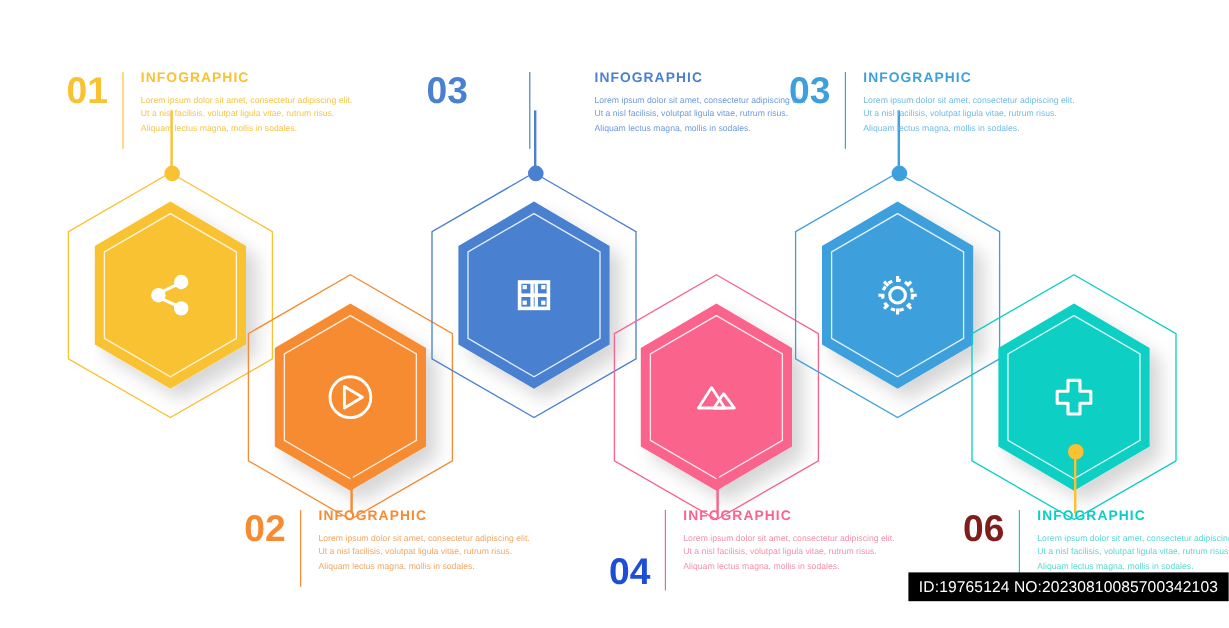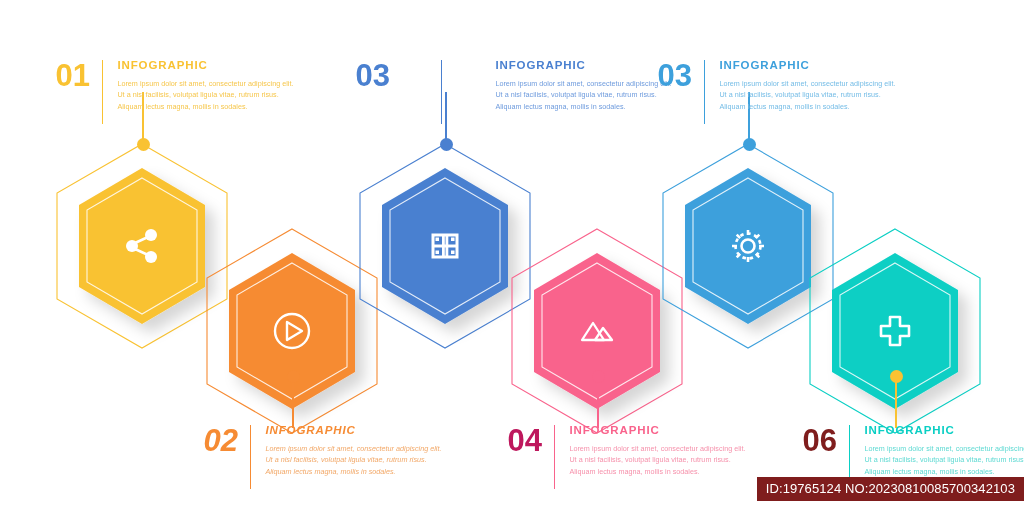--- a/index.html
+++ b/index.html
@@ -57,21 +57,21 @@
     -webkit-text-stroke:1px #b9b9b9;
     font-family:"DejaVu Sans",sans-serif;
   }
   .wm-url{
     font-size:16px;font-style:italic;font-weight:bold;letter-spacing:.4px;
     color:transparent;-webkit-text-stroke:1px #c4c4c4;
     font-family:"Liberation Sans",sans-serif;
   }
   #idbadge{
     position:absolute;right:0px;bottom:22px;
-    background:#7f1d1d;color:#ffffff;
+    background:#000000;color:#ffffff;
     font-size:13px;letter-spacing:.1px;
     padding:4px 9px 5px 9px;
     font-family:"Liberation Sans",sans-serif;
     white-space:nowrap;
   }
 </style>
 </head>
 <body>
 
 <div id="stage">
@@ -125,21 +125,21 @@
       <svg viewBox="0 0 48 48">
         <circle cx="24" cy="24" r="17" fill="none" stroke="#fff" stroke-width="2.4"></circle>
         <path d="M19 15 L34 24 L19 33 Z" fill="none" stroke="#fff" stroke-width="2.4" stroke-linejoin="round"></path>
       </svg>
     </div>
   </div>
   <div class="conn" style="left:292px;top:376px;height:52px;">
     <div class="vline" style="height:52px;background:#F68B33;"></div>
     <div class="dot" style="top:-6px;background:#F68B33;"></div>
   </div>
-  <div class="txtblock num-left" style="left:196px;top:425px;font-style:italic;">
+  <div class="txtblock num-left" style="left:196px;top:425px;">
     <div class="txt-num" style="color:#F68B33;">02</div>
     <div class="txt-rule" style="background:#F68B33;"></div>
     <div class="txt-body">
       <div class="txt-title" style="color:#F68B33;">INFOGRAPHIC</div>
       <div class="txt-para" style="color:#F2A868;">Lorem ipsum dolor sit amet, consectetur adipiscing elit. Ut a nisl facilisis, volutpat ligula vitae, rutrum risus. Aliquam lectus magna, mollis in sodales.</div>
     </div>
   </div>
 
   <div class="hexgroup" style="left:345px;top:140px;">
     <svg viewBox="0 0 200 212">
@@ -194,21 +194,21 @@
         <path d="M9 33 L20 16 L31 33 Z" fill="none" stroke="#fff" stroke-width="2.3" stroke-linejoin="round"></path>
         <path d="M22 33 L30 21 L39 33 Z" fill="none" stroke="#fff" stroke-width="2.3" stroke-linejoin="round"></path>
       </svg>
     </div>
   </div>
   <div class="conn" style="left:597px;top:376px;height:52px;">
     <div class="vline" style="height:52px;background:#F9638C;"></div>
     <div class="dot" style="top:-6px;background:#F9638C;"></div>
   </div>
   <div class="txtblock num-left" style="left:500px;top:425px;">
-    <div class="txt-num" style="color:#be185d;">04</div>
+    <div class="txt-num" style="color:#1d4ed8;margin-top:36px;">04</div>
     <div class="txt-rule" style="background:#F9638C;"></div>
     <div class="txt-body">
       <div class="txt-title" style="color:#F9638C;">INFOGRAPHIC</div>
       <div class="txt-para" style="color:#F691AB;">Lorem ipsum dolor sit amet, consectetur adipiscing elit. Ut a nisl facilisis, volutpat ligula vitae, rutrum risus. Aliquam lectus magna, mollis in sodales.</div>
     </div>
   </div>
 
   <div class="hexgroup" style="left:648px;top:140px;">
     <svg viewBox="0 0 200 212">
       <defs>

